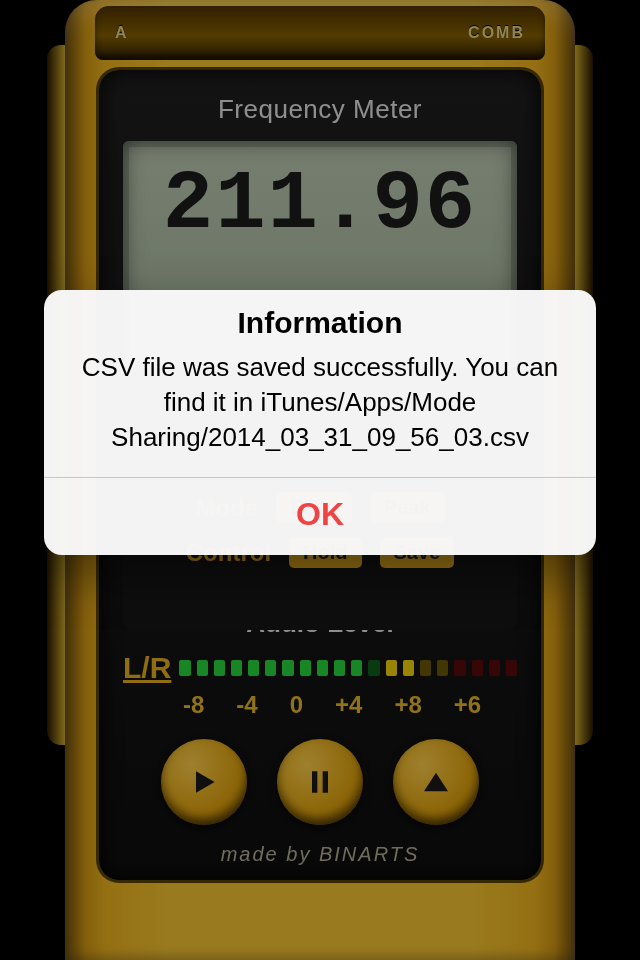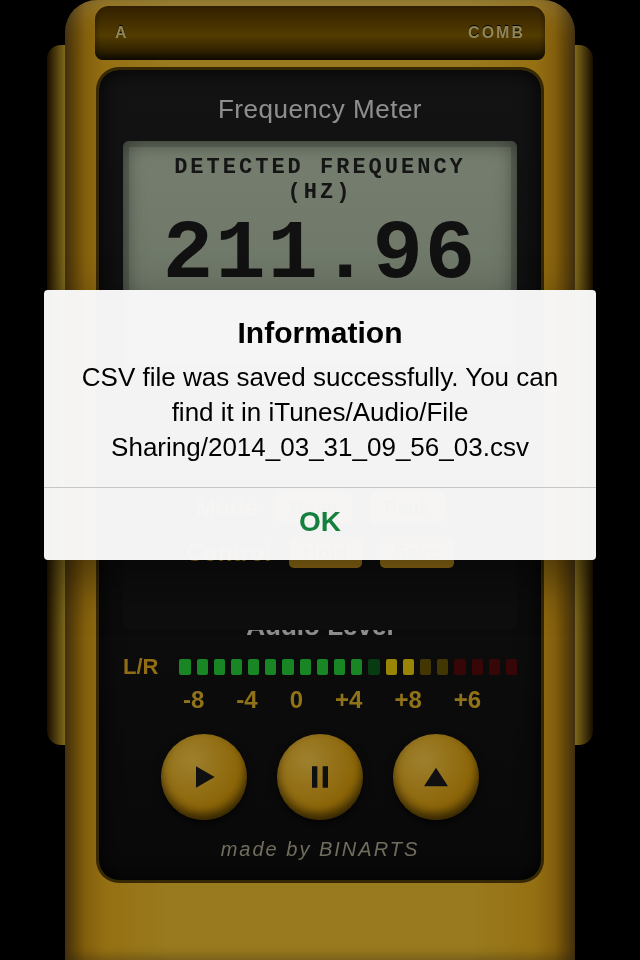--- a/index.html
+++ b/index.html
@@ -76,21 +76,21 @@
   .mid-blur .row{display:flex; align-items:center; gap:18px;}
   .mid-blur .lbl{color:#f0b225; font-size:24px; font-weight:600;}
   .mid-blur .pill{background:#f5b822; color:#222; font-weight:700; padding:4px 14px; border-radius:5px; font-size:20px;}
 
   .audio-title{ color:#e6e6e6; font-size:26px; font-weight:600; margin-top:240px; }
 
   .vu{
     width:100%; margin-top:12px; display:flex; flex-direction:column; gap:6px;
   }
   .vu-row{ display:flex; align-items:center; gap:6px; }
-  .vu-lr{ color:#e9b020; font-size:22px; font-weight:700; width:54px; }
+  .vu-lr{ color:#e9b020; font-size:30px; font-weight:700; width:54px;text-decoration:underline; }
   .seg{ width:12px; height:16px; border-radius:2px; }
   .seg.g{ background:#0f5f20; } .seg.g.on{ background:#29d93e; }
   .seg.y{ background:#6b5a05; } .seg.y.on{ background:#f5d70a; }
   .seg.r{ background:#5a0c0c; }
   .scale{ display:flex; gap:32px; margin-left:60px; }
   .scale span{ color:#e9b927; font-size:24px; font-weight:700; }
 
   .btns{ display:flex; gap:30px; margin-top:20px; }
   .circ{
     width:86px;height:86px;border-radius:50%;
@@ -101,31 +101,31 @@
   }
   .circ svg{width:32px;height:32px;fill:#1a1a1a;}
 
   .credit{ color:#b6b097; font-size:20px; letter-spacing:2px; margin-top:18px;font-style:italic; }
 
   
   .dim{ position:absolute; inset:0; background:rgba(0,0,0,.38); }
   .alert{
     position:absolute; left:44px; right:44px; top:290px;
     background:rgba(248,248,248,.98);
-    border-radius:4px;
-    padding:26px 24px 0;
+    border-radius:18px;
+    padding:16px 24px 0;
     box-shadow:0 20px 50px rgba(0,0,0,.45);
     text-align:center;
     color:#000;
   }
   .alert-title{ font-size:30px; font-weight:600; margin-bottom:10px; }
   .alert-msg{ font-size:26px; line-height:1.35; margin-bottom:22px; }
   .alert-sep{ height:1px; background:#c7c7c7; margin:0 -24px; }
   .alert-ok{
-    color:#15803d; font-size:28px; font-weight:600;
+    color:#ef4444; font-size:32px; font-weight:600;
     padding:18px 0 22px; cursor:pointer; user-select:none;
   }
 </style>
 </head>
 <body>
 
 <div class="stage">
 
   <div class="meter">
 
@@ -133,21 +133,20 @@
       <span class="port-lbl">A</span>
       <span class="port-lbl center">COM</span>
       <span class="port-lbl">B</span>
     </div>
 
     <div class="face">
 
       <div class="app-title">Frequency Meter</div>
 
       <div class="lcd">
-        <div class="lcd-label">DETECTED FREQUENCY (HZ)</div>
         <div class="lcd-value">211.96</div>
       </div>
 
       <div class="mid-blur">
         <div class="row">
           <span class="lbl">Mode</span>
           <span class="pill">Base</span>
           <span class="pill">Peak</span>
         </div>
         <div class="row">
@@ -212,18 +211,18 @@
       </div>
 
       <div class="credit">made by BINARTS</div>
 
     </div>
   </div>
 
   <div class="dim"></div>
   <div class="alert">
     <div class="alert-title">Information</div>
-    <div class="alert-msg">CSV file was saved successfully. You can find it in iTunes/Audio/File Sharing/2014_03_31_09_56_03.csv</div>
+    <div class="alert-msg">CSV file was saved successfully. You can find it in iTunes/Apps/Mode Sharing/2014_03_31_09_56_03.csv</div>
     <div class="alert-sep"></div>
     <div class="alert-ok">OK</div>
   </div>
 
 </div>
 
 </body></html>

